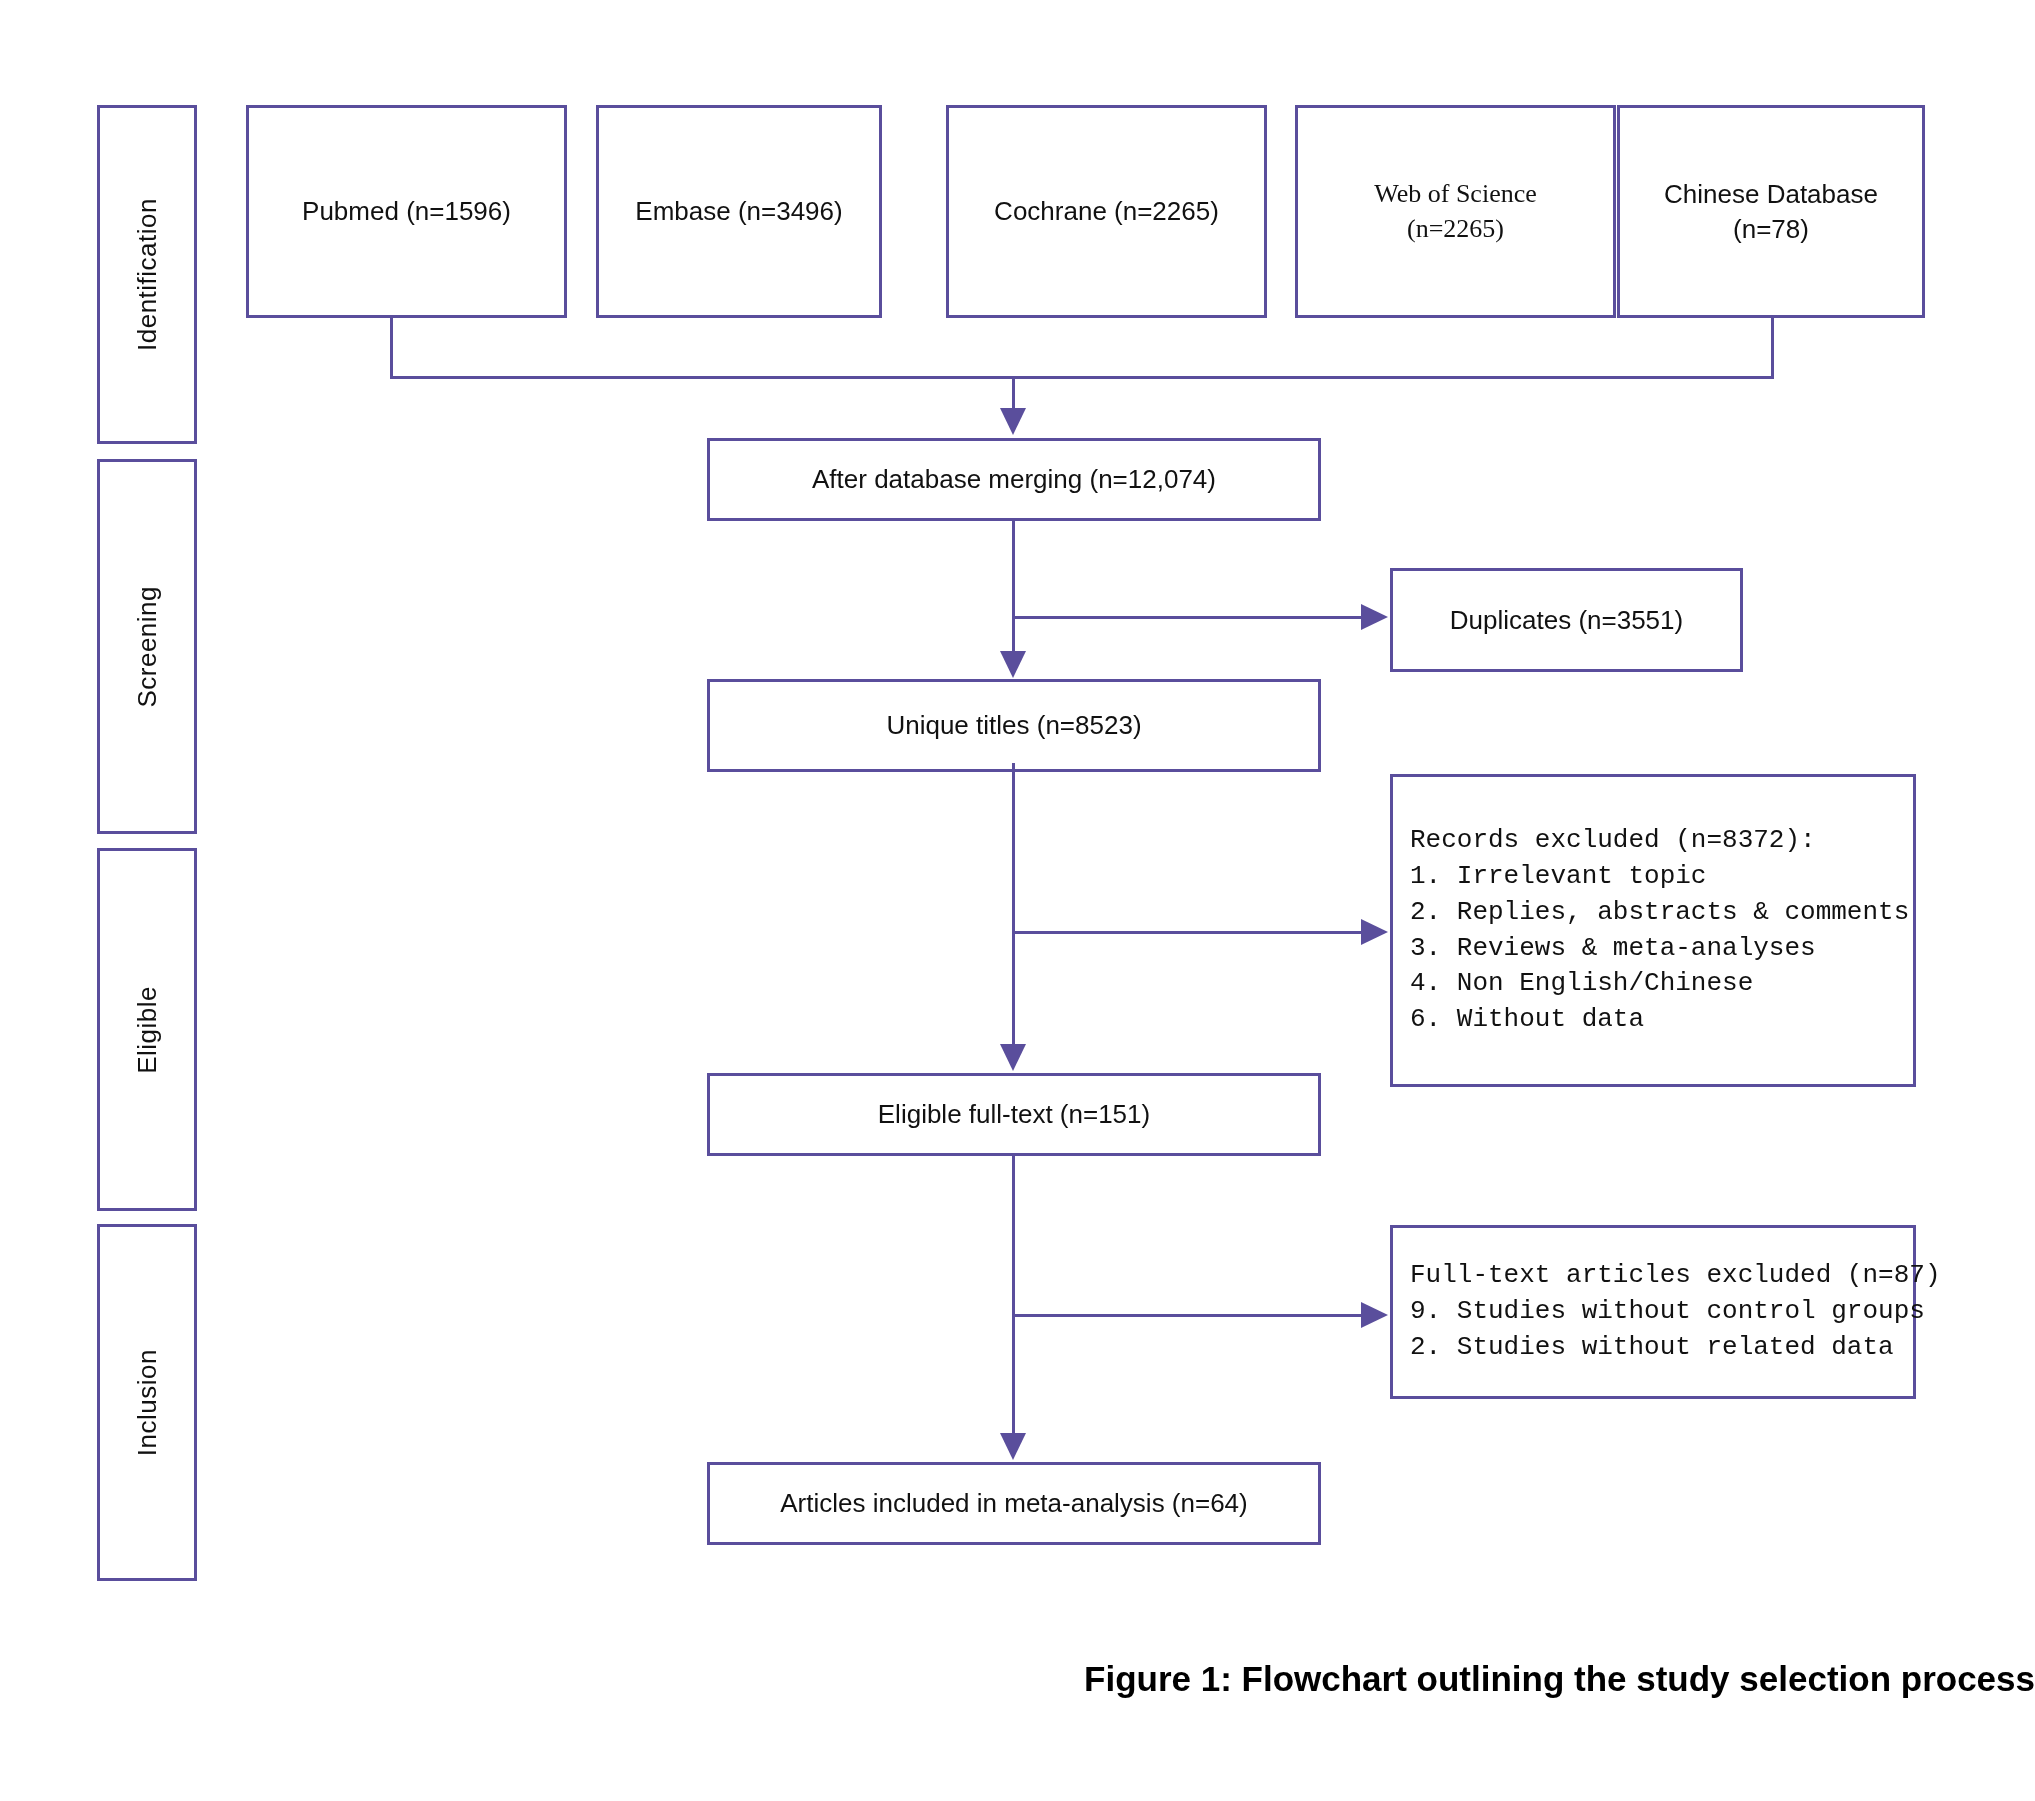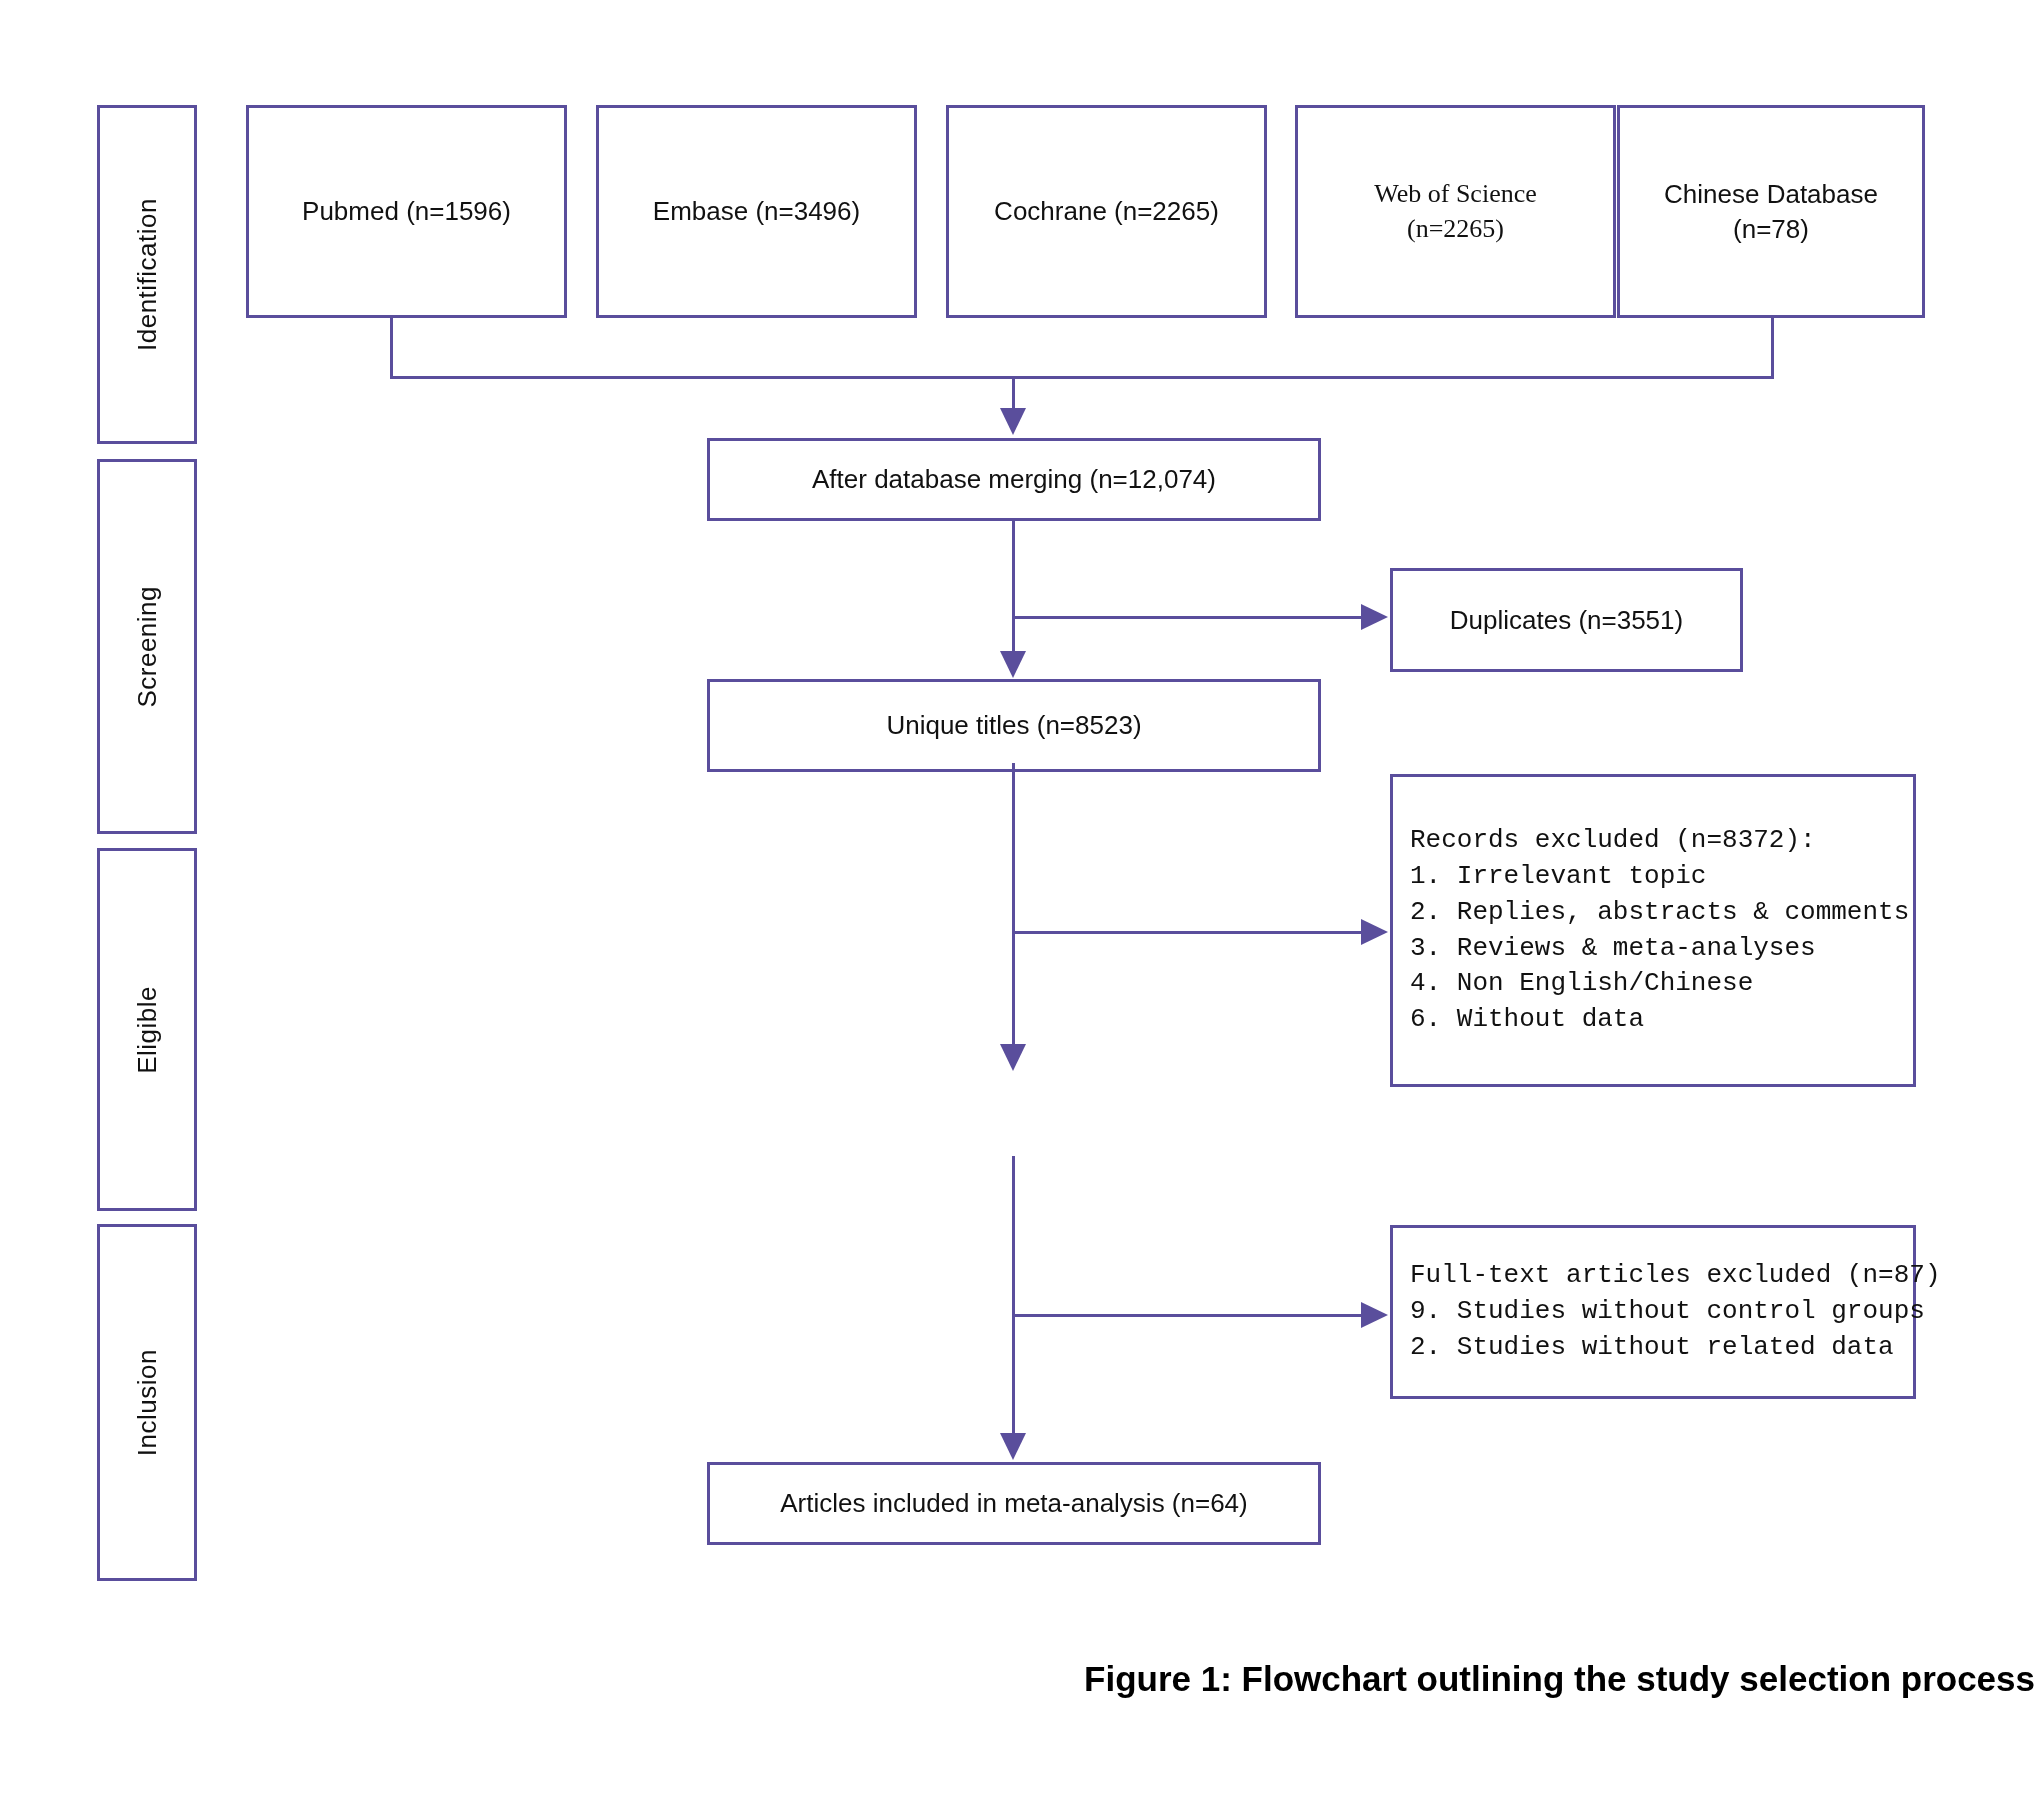--- a/index.html
+++ b/index.html
@@ -108,21 +108,21 @@
   </div>
 
   <div class="stage-box" style="left:97px;top:1224px;width:100px;height:357px;">
     <span class="stage-label">Inclusion</span>
   </div>
 
   <div class="box" style="left:246px;top:105px;width:321px;height:213px;">
     <span>Pubmed (n=1596)</span>
   </div>
 
-  <div class="box" style="left:596px;top:105px;width:321px;height:213px;">
+  <div class="box" style="left:596px;top:105px;width:286px;height:213px;">
     <span>Embase (n=3496)</span>
   </div>
 
   <div class="box" style="left:946px;top:105px;width:321px;height:213px;">
     <span>Cochrane (n=2265)</span>
   </div>
 
   <div class="box" style="left:1295px;top:105px;width:321px;height:213px;">
     <span style="display:block;font-family:Liberation Serif, serif;">
       <span style="display:block;">Web of Science</span>
@@ -146,20 +146,23 @@
   <div class="arrow-down" style="left:1000px;top:408px;"></div>
 
   <div class="box" style="left:707px;top:438px;width:614px;height:83px;">
     <span>After database merging (n=12,074)</span>
   </div>
 
   <div class="box" style="left:707px;top:679px;width:614px;height:93px;">
     <span>Unique titles (n=8523)</span>
   </div>
 
+  <div class="box" style="left:707px;top:1073px;width:614px;height:83px;">
+    <span>Eligible full-text (n=151)</span>
+  </div>
 
   <div class="box" style="left:707px;top:1462px;width:614px;height:83px;">
     <span>Articles included in meta-analysis (n=64)</span>
   </div>
 
   <div class="vline" style="left:1012px;top:521px;height:131px;"></div>
   <div class="arrow-down" style="left:1000px;top:651px;"></div>
   <div class="hline" style="left:1012px;top:616px;width:350px;"></div>
   <div class="arrow-right" style="left:1361px;top:604px;"></div>
 

